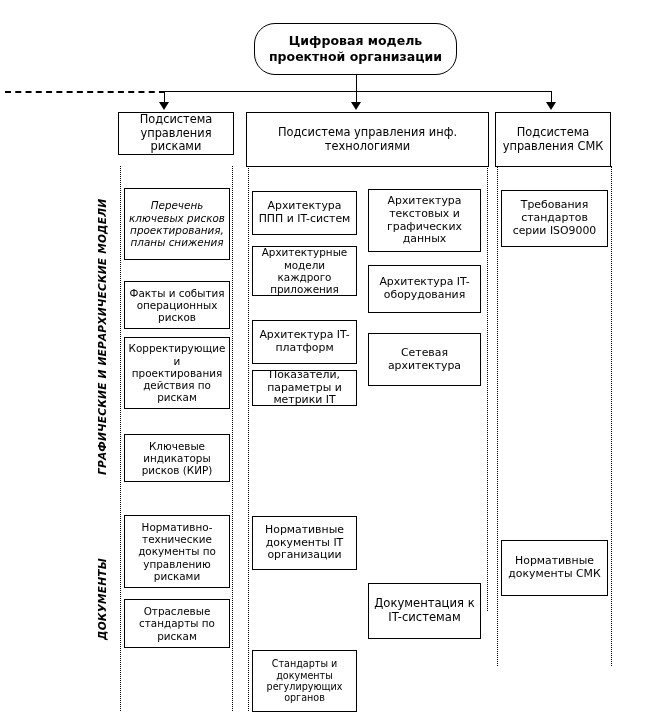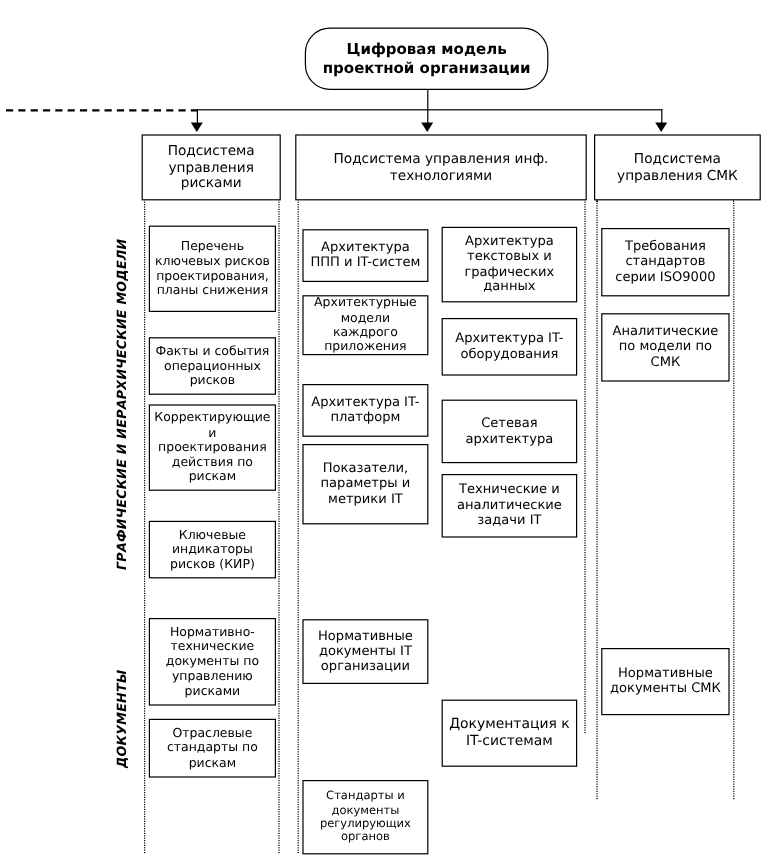--- a/index.html
+++ b/index.html
@@ -129,38 +129,38 @@
   <div class="arrow" style="left:351px; top:102px;"></div>
   <div class="arrow" style="left:546px; top:102px;"></div>
 
   <div class="dotcol" style="left:120px; top:166px; height:545px;"></div>
   <div class="dotcol" style="left:232px; top:166px; height:545px;"></div>
   <div class="dotcol" style="left:248px; top:166px; height:545px;"></div>
   <div class="dotcol" style="left:487px; top:166px; height:445px;"></div>
   <div class="dotcol" style="left:497px; top:166px; height:500px;"></div>
   <div class="dotcol" style="left:611px; top:166px; height:500px;"></div>
 
-  <div class="box subsystem" style="left:118px; top:112px; width:116px; height:55px;">
+  <div class="box subsystem" style="left:118px; top:112px; width:116px; height:43px;">
     <span>Подсистема управления рисками</span>
   </div>
   <div class="box subsystem" style="left:246px; top:112px; width:243px; height:55px;">
     <span>Подсистема управления инф. технологиями</span>
   </div>
-  <div class="box subsystem" style="left:495px; top:112px; width:139px; height:55px;">
+  <div class="box subsystem" style="left:495px; top:112px; width:116px; height:55px;">
     <span>Подсистема управления СМК</span>
   </div>
 
   <div class="vlabel" style="left:96px; top:475px;">
     <span>ГРАФИЧЕСКИЕ И ИЕРАРХИЧЕСКИЕ МОДЕЛИ</span>
   </div>
   <div class="vlabel" style="left:96px; top:640px;">
     <span>ДОКУМЕНТЫ</span>
   </div>
 
-  <div class="box leaf" style="left:124px; top:188px; width:106px; height:72px;">
+  <div class="box leaf" style="left:124px; top:188px; width:106px; height:72px;font-style:italic;">
     <span>Перечень ключевых рисков проектирования, планы снижения</span>
   </div>
   <div class="box leaf" style="left:124px; top:281px; width:106px; height:48px;">
     <span>Факты и события операционных рисков</span>
   </div>
   <div class="box leaf" style="left:124px; top:337px; width:106px; height:72px;">
     <span>Корректирующие и проектирования действия по рискам</span>
   </div>
   <div class="box leaf" style="left:124px; top:434px; width:106px; height:48px;">
     <span>Ключевые индикаторы рисков (КИР)</span>
@@ -175,52 +175,46 @@
 
   <div class="box leaf-md" style="left:252px; top:191px; width:105px; height:44px;">
     <span>Архитектура ППП и IT-систем</span>
   </div>
   <div class="box leaf" style="left:252px; top:246px; width:105px; height:50px;">
     <span>Архитектурные модели каждрого приложения</span>
   </div>
   <div class="box leaf-md" style="left:252px; top:320px; width:105px; height:44px;">
     <span>Архитектура IT-платформ</span>
   </div>
-  <div class="box leaf-md" style="left:252px; top:370px; width:105px; height:67px;">
+  <div class="box leaf-md" style="left:252px; top:370px; width:105px; height:36px;">
     <span>Показатели, параметры и метрики IT</span>
   </div>
 
   <div class="box leaf-md" style="left:368px; top:189px; width:113px; height:63px;">
     <span>Архитектура текстовых и графических данных</span>
   </div>
   <div class="box leaf-md" style="left:368px; top:265px; width:113px; height:48px;">
     <span>Архитектура IT-оборудования</span>
   </div>
   <div class="box leaf-md" style="left:368px; top:333px; width:113px; height:53px;">
     <span>Сетевая архитектура</span>
   </div>
-  <div class="box leaf-md" style="left:368px; top:395px; width:113px; height:53px;">
-    <span>Технические и аналитические задачи IT</span>
-  </div>
 
   <div class="box leaf-md" style="left:252px; top:516px; width:105px; height:54px;">
     <span>Нормативные документы IT организации</span>
   </div>
   <div class="box leaf-sm" style="left:252px; top:650px; width:105px; height:62px;">
     <span>Стандарты и документы регулирующих органов</span>
   </div>
 
   <div class="box leaf-lg" style="left:368px; top:583px; width:113px; height:56px;">
     <span>Документация к IT-системам</span>
   </div>
 
   <div class="box leaf-md" style="left:501px; top:190px; width:107px; height:57px;">
     <span>Требования стандартов серии ISO9000</span>
   </div>
-  <div class="box leaf-md" style="left:501px; top:261px; width:107px; height:57px;">
-    <span>Аналитические по модели по СМК</span>
-  </div>
 
   <div class="box leaf-md" style="left:501px; top:540px; width:107px; height:56px;">
     <span>Нормативные документы СМК</span>
   </div>
 
 </div>
 
 </body></html>

